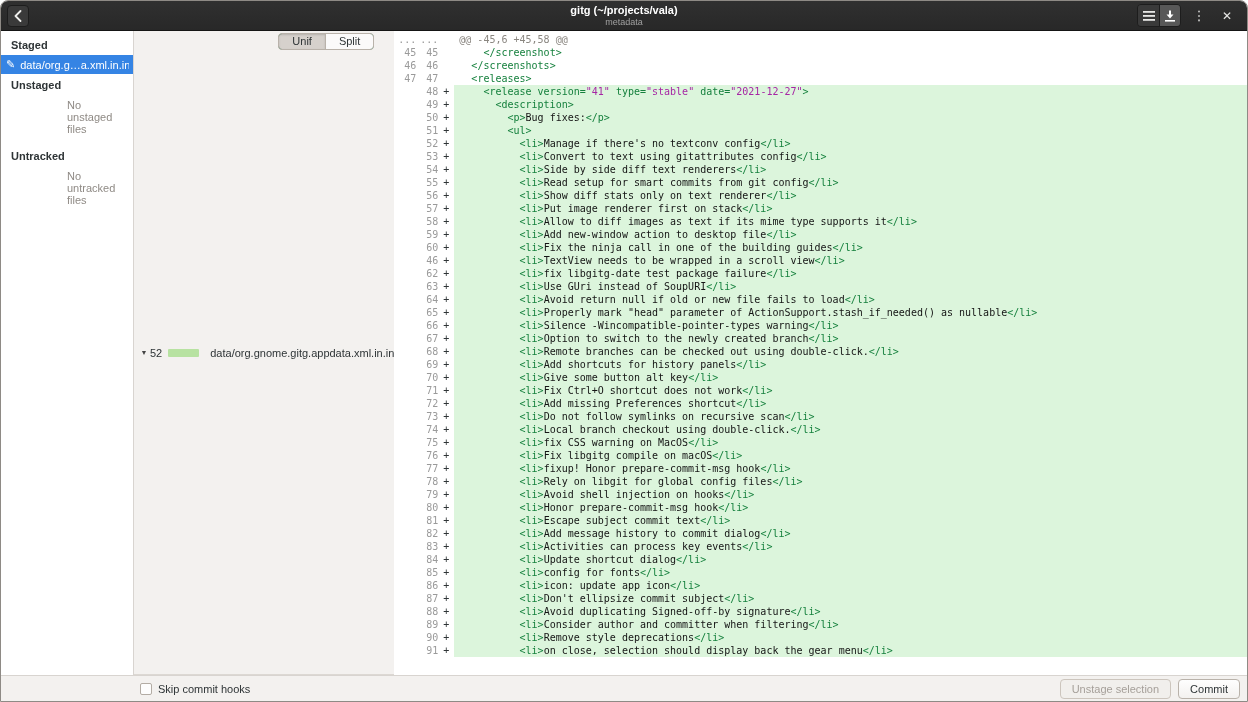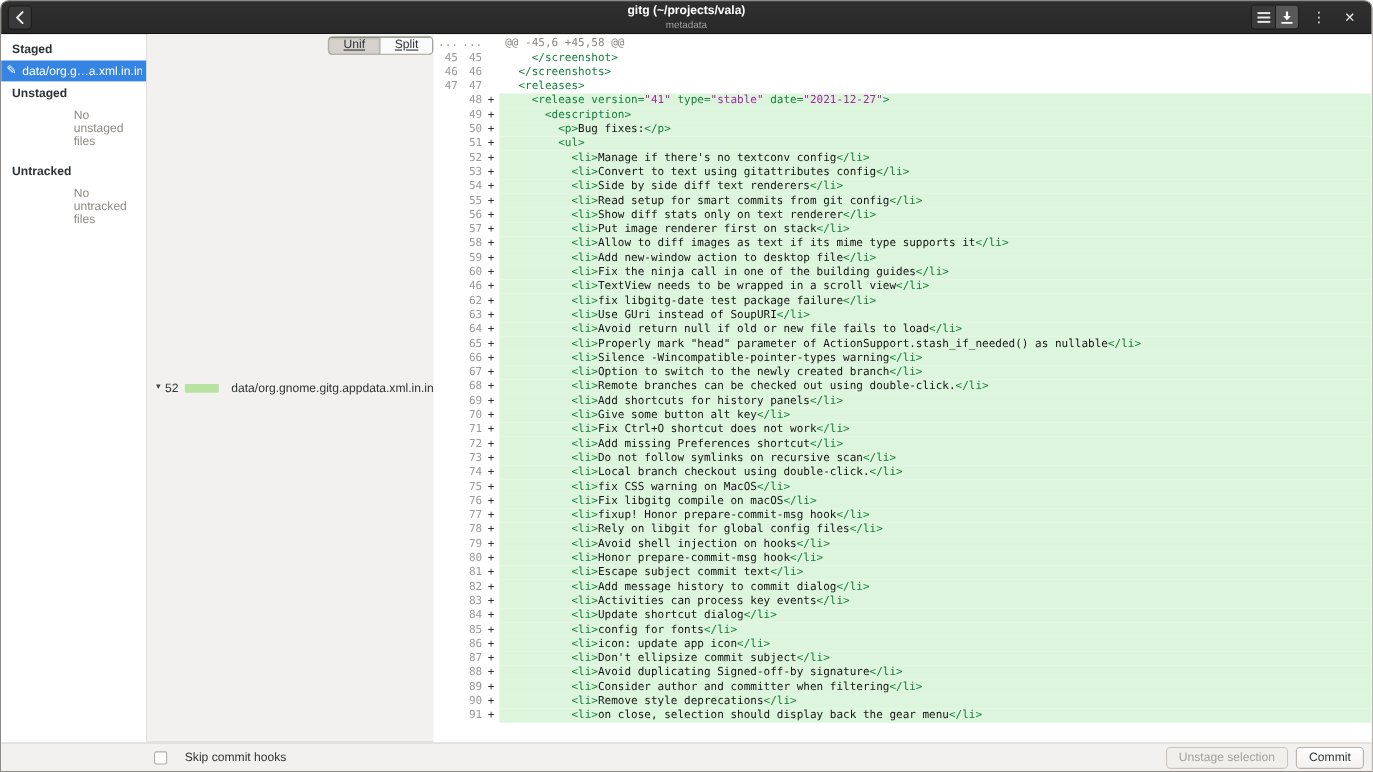--- a/index.html
+++ b/index.html
@@ -40,39 +40,39 @@
   .file-item .label{white-space:nowrap;overflow:hidden;font-size:11px;}
   .side-empty{color:#8f8a85;padding:4px 10px 10px 18px;margin-left:48px;}
 
   
   .main{flex:1;display:flex;flex-direction:row;min-width:0;}
   .diffbar{flex:0 0 21px;background:#f3f1ef;border-bottom:1px solid #dcd8d3;display:flex;align-items:center;position:relative;}
   .expander{margin-left:5px;font-size:7px;color:#444;width:10px;cursor:pointer;background:none;border:none;}
   .stat-count{margin-left:1px;color:#2e3436;}
   .stat-bar{width:31px;height:8px;background:var(--stat-green);border-radius:1px;margin-left:6px;}
   .file-path{margin-left:11px;color:#2e3436;white-space:nowrap;overflow:hidden;}
-  .segmented{position:absolute;right:0;top:2px;height:17px;display:flex;border:1px solid #b9b2aa;border-radius:4px;overflow:hidden;background:#14532d;text-decoration:underline;}
+  .segmented{position:absolute;right:20px;top:2px;height:17px;display:flex;border:1px solid #b9b2aa;border-radius:4px;overflow:hidden;background:#14532d;}
   .segmented button{border:none;background:#fbfafa;padding:0 13px;font-size:11px;color:#2e3436;cursor:pointer;height:100%;line-height:15px;}
   .segmented button + button{border-left:1px solid #b9b2aa;}
   .segmented button.active{background:#d6d1cc;box-shadow:inset 0 1px 2px rgba(0,0,0,.15);}
 
   
   .diffview{flex:1;overflow:hidden;background:#fff;font-family:"DejaVu Sans Mono","Liberation Mono",monospace;font-size:10px;line-height:13px;padding-top:2px;}
   .drow{display:flex;height:13px;white-space:pre;}
   .drow .ln{flex:0 0 22px;width:22px;text-align:right;color:#9a9a9a;}
   .drow .mark{flex:0 0 16px;width:16px;text-align:center;color:#2e3436;}
   .drow .code{flex:1;padding-left:5px;color:#141414;overflow:hidden;}
   .drow.add .code{background:var(--added-bg);}
   .tok-tag{color:var(--tag-green);}
   .tok-str{color:var(--string-purple);}
   .tok-hunk{color:var(--hunk-gray);}
 
   
   .footer{flex:0 0 26px;background:#f3f1ef;border-top:1px solid #d8d4d0;display:flex;align-items:center;}
-  .skip{display:flex;align-items:center;gap:16px;margin-left:139px;cursor:pointer;}
+  .skip{display:flex;align-items:center;gap:6px;margin-left:139px;cursor:pointer;}
   .checkbox{width:12px;height:12px;border:1px solid #b3aca4;border-radius:2px;background:#fdfdfd;}
   .footer-right{margin-left:auto;display:flex;gap:7px;margin-right:7px;align-items:center;justify-content:space-between;}
   .btn{height:20px;padding:0 11px;border:1px solid #b9b2aa;border-radius:4px;background:linear-gradient(#fefefe,#f3f1ef);font-size:11px;color:#2e3436;cursor:pointer;}
   .btn.disabled{background:#f1efec;border-color:#ccc5bd;color:#a59f99;cursor:default;}
 </style>
 </head>
 <body>
 
 <div class="window">
 

